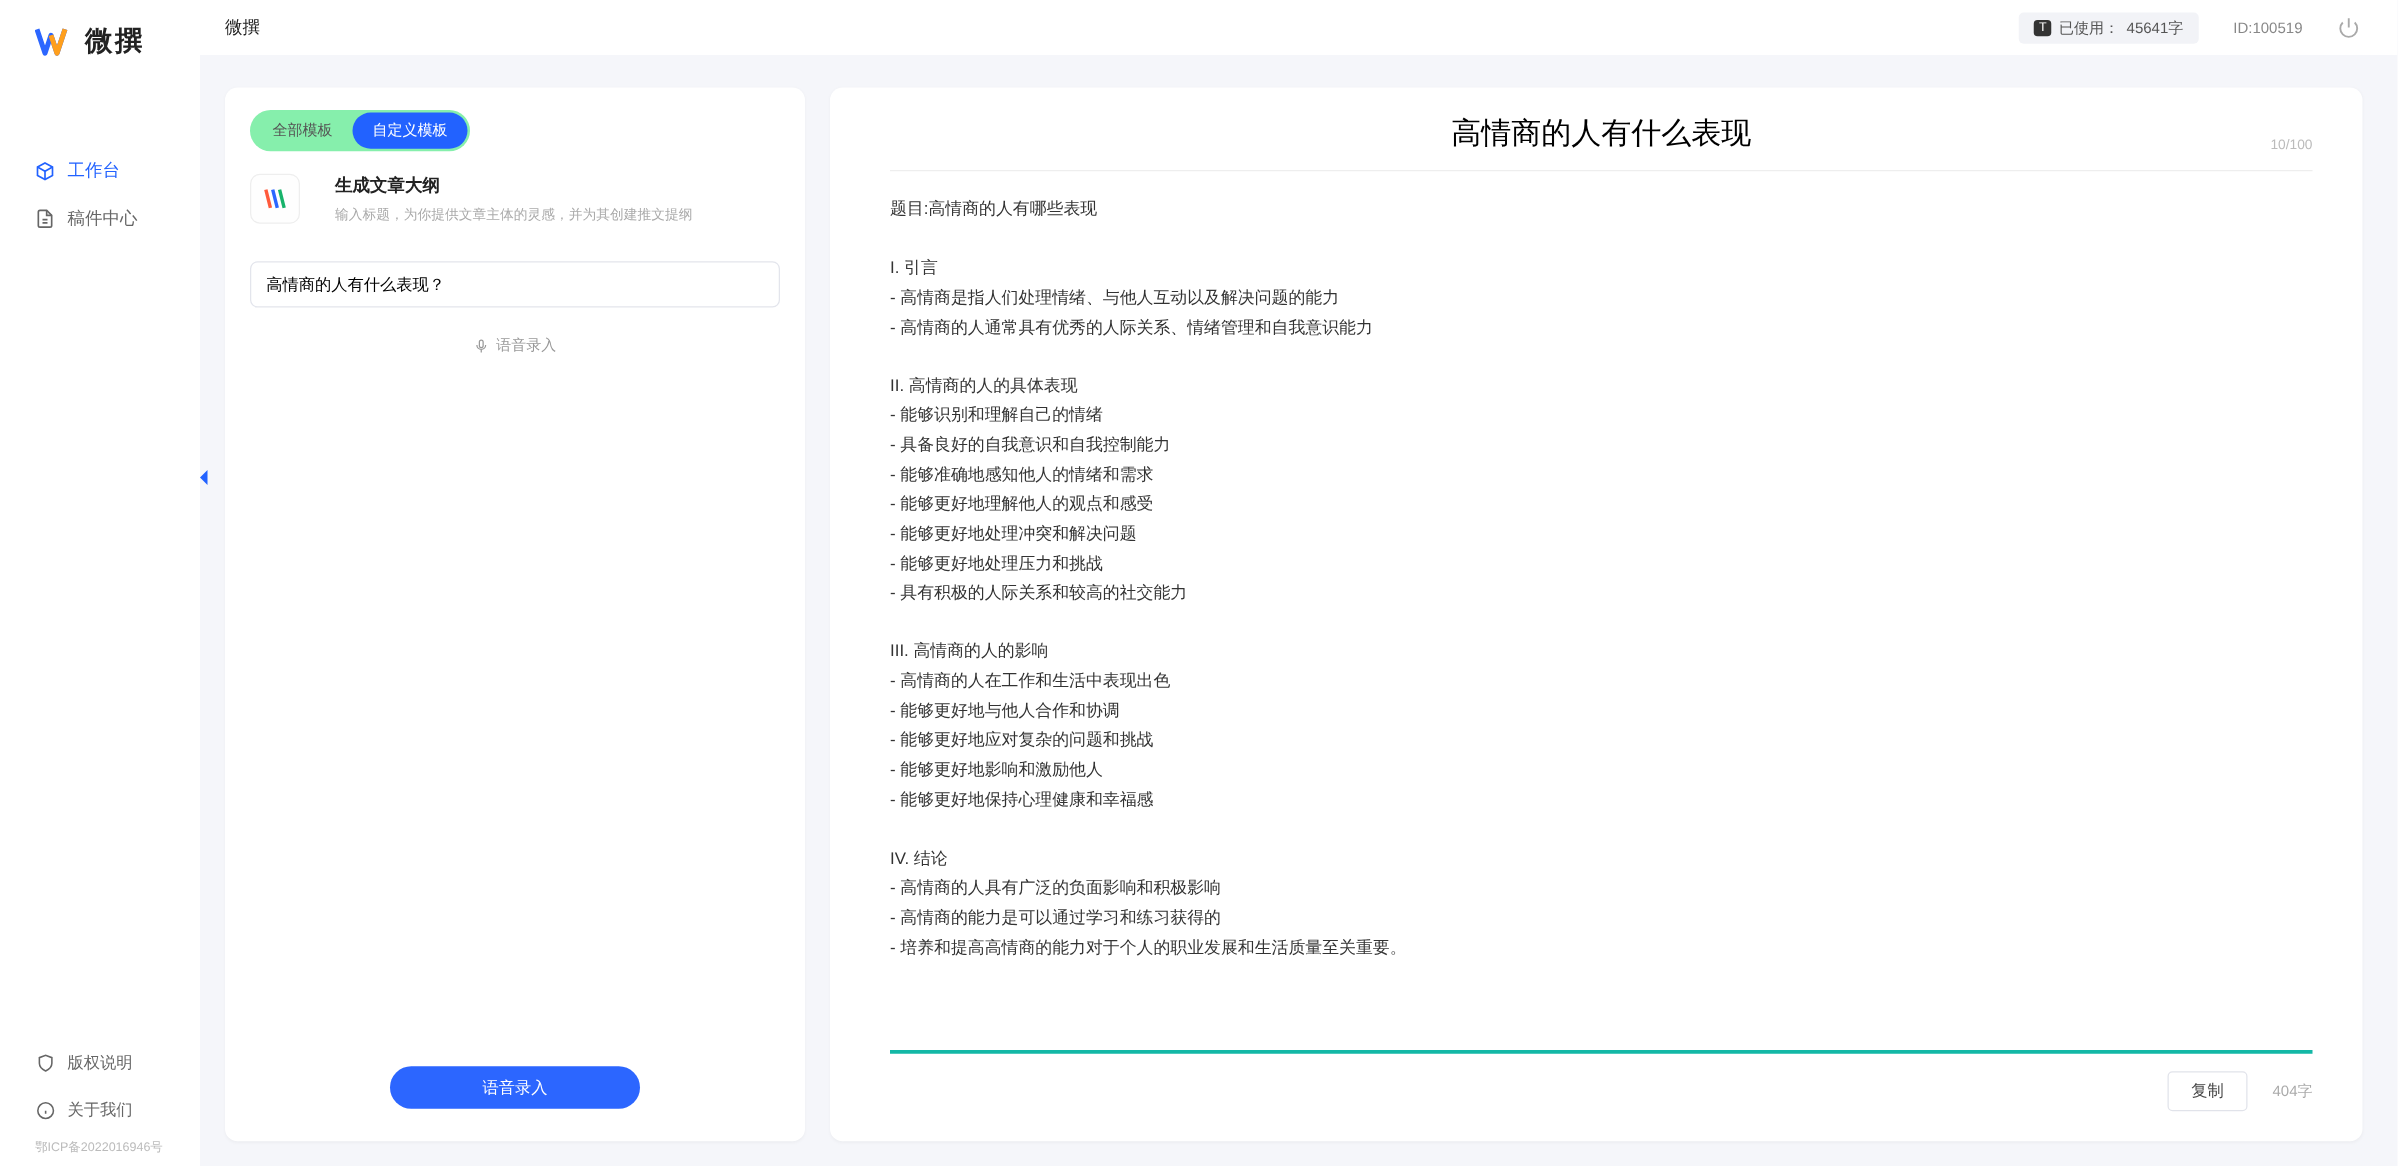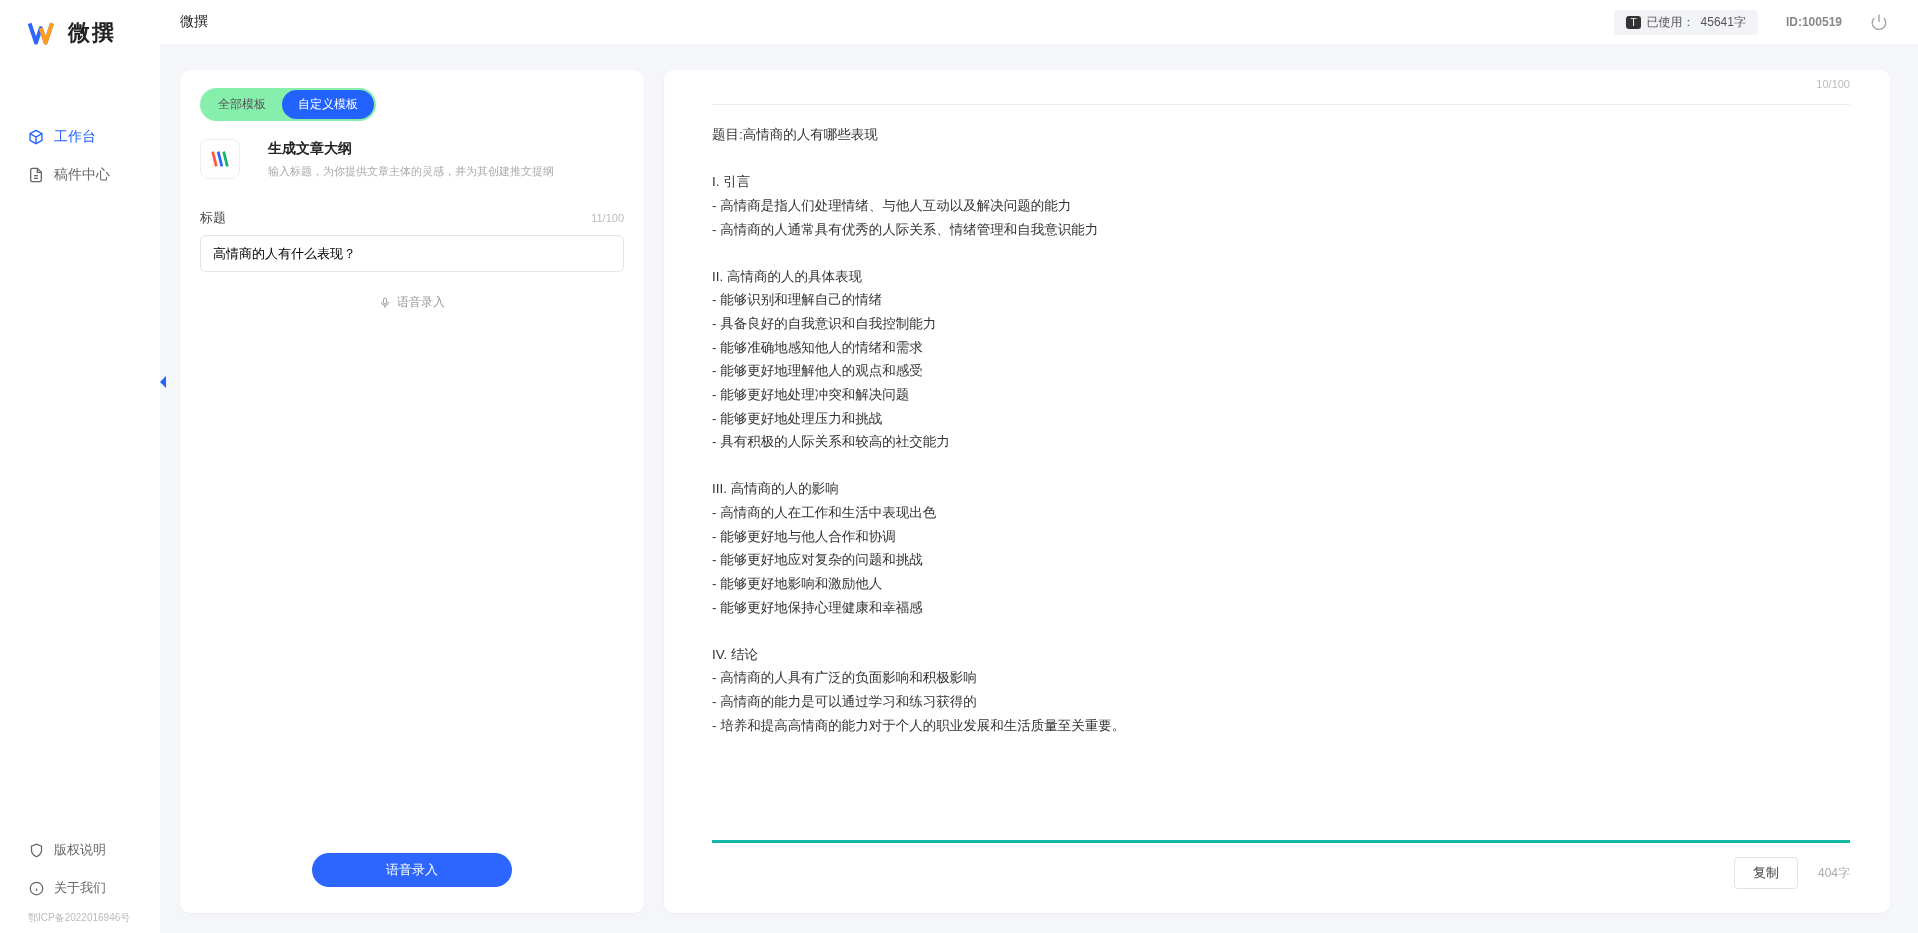--- a/index.html
+++ b/index.html
@@ -24,21 +24,21 @@
 
 .collapse-handle { position: absolute; right: -10px; top: 370px; width: 14px; height: 24px; display: flex; align-items: center; justify-content: center; color: #2262ff; cursor: pointer; }
 
 
 .main { flex: 1; display: flex; flex-direction: column; }
 .topbar { height: 44px; display: flex; align-items: center; padding: 0 30px 0 20px; background: #fff; }
 .app-title { font-size: 14px; color: #222; }
 .topbar-right { margin-left: auto; display: flex; align-items: center; gap: 28px; }
 .usage-chip { display: flex; align-items: center; gap: 6px; background: #f2f3f7; padding: 4px 12px; border-radius: 4px; font-size: 12px; color: #555; }
 .usage-chip .t-badge { background:#333; color:#fff; font-size:10px; padding:1px 4px; border-radius:3px; }
-.user-id { font-size: 12px; color: #888; font-weight: bold; }
+.user-id { font-size: 12px; color: #888; }
 .power-icon { width: 18px; height: 18px; color: #aaa; cursor: pointer; }
 
 .content { flex: 1; display: flex; gap: 20px; padding: 26px 28px 20px 20px; }
 
 
 .panel { background: #fff; border-radius: 10px; box-shadow: 0 1px 3px rgba(0,0,0,.04); display: flex; flex-direction: column; }
 .panel-left { width: 464px; padding: 18px 20px; position: relative; }
 .tabs { display: flex; align-items: flex-start; background: #86efac; border-radius: 18px; width: fit-content; padding: 2px; margin-bottom: 18px; }
 .tab { font-size: 12px; padding: 6px 16px; border-radius: 16px; cursor: pointer; color: #555; }
 .tab.active { background: #2262ff; color: #fff; }
@@ -171,42 +171,39 @@
                 <path d="M10 4 L14 20" stroke="#2c66ff" stroke-width="3"></path>
                 <path d="M16 4 L20 20" stroke="#18b36b" stroke-width="3"></path>
               </svg>
           </div>
           <div>
             <div class="template-title">生成文章大纲</div>
             <div class="template-desc">输入标题，为你提供文章主体的灵感，并为其创建推文提纲</div>
           </div>
         </div>
 
-        <div class="field-label-row">
-          <span class="field-label">标题</span>
-          <span class="field-counter">11/100</span>
-        </div>
         <input class="text-input" value="高情商的人有什么表现？" style="">
 
         <div class="voice-link">
           <span>
               <svg width="12" height="12" viewBox="0 0 24 24" fill="none" stroke="currentColor" stroke-width="2">
                 <rect x="9" y="2" width="6" height="12" rx="3"></rect>
                 <path d="M5 10a7 7 0 0 0 14 0"></path>
                 <line x1="12" y1="17" x2="12" y2="22"></line>
               </svg>
             </span>
           <span>语音录入</span>
         </div>
 
         <button class="generate-btn">语音录入</button>
       </section>
 
       <section class="panel panel-right">
         <div class="output-header">
+          <div class="output-title">高情商的人有什么表现</div>
           <span class="output-counter">10/100</span>
         </div>
         <div class="output-body">题目:高情商的人有哪些表现
 
 I. 引言
 - 高情商是指人们处理情绪、与他人互动以及解决问题的能力
 - 高情商的人通常具有优秀的人际关系、情绪管理和自我意识能力
 
 II. 高情商的人的具体表现
 - 能够识别和理解自己的情绪

